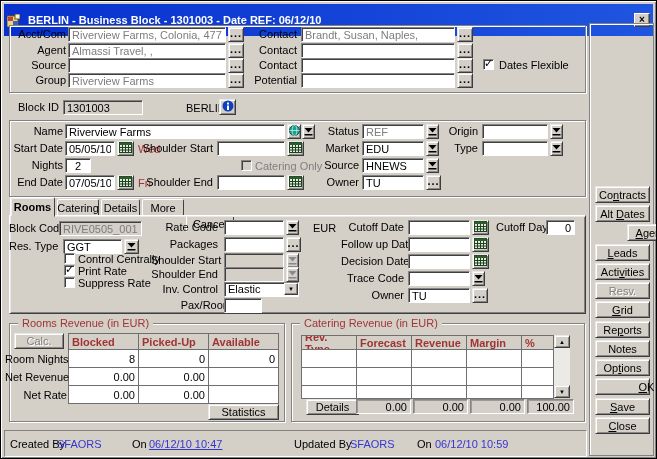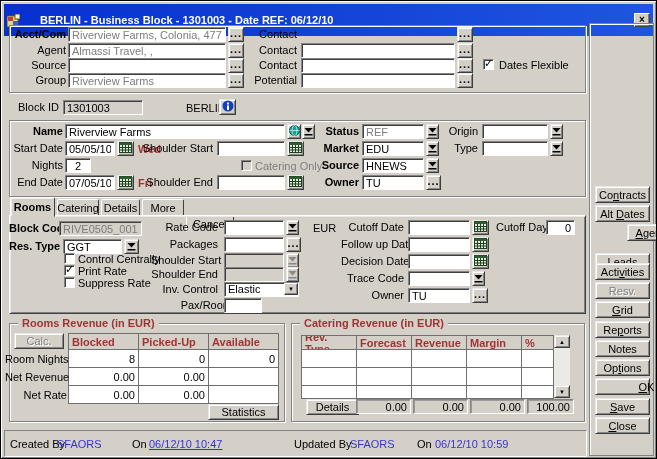--- a/index.html
+++ b/index.html
@@ -9,31 +9,31 @@
     background:#D4D0C8; border:1px solid #000;
     box-shadow: inset 1px 1px 0 #fff, inset -1px -1px 0 #808080;
     font-family:"Liberation Sans","DejaVu Sans",sans-serif;
     font-size:11px; color:#000; overflow:hidden;
   }
   
   .titlebar {
     position:absolute; left:3px; top:3px; right:3px; height:18px;
     background:linear-gradient(90deg,#0730CE,#1F55E0);
     color:#fff; font-weight:bold;
-    display:flex; align-items:center; gap:20px; padding:16px 3px;
+    display:flex; align-items:center; gap:8px; padding:16px 3px;
   }
   .closebtn {
     margin-left:auto; width:16px; height:14px; line-height:12px; text-align:center;
     background:#D4D0C8; color:#000; font-weight:bold; font-size:10px;
     border:1px solid; border-color:#fff #404040 #404040 #fff;
     box-shadow: inset -1px -1px 0 #808080;
   }
   
   .lbl { position:absolute; text-align:right; white-space:nowrap; line-height:15px; }
-  .b { font-weight:bold; }
+  .b { font-weight:normal; }
   .red { color:#A03434; }
   .dimlbl { color:#808080; }
   .fld {
     position:absolute; height:15px; background:#fff; color:#000;
     border:1px solid; border-color:#848484 #fff #fff #848484;
     box-shadow: inset 1px 1px 0 #3f3f3f;
     padding:0 3px; font-family:inherit; font-size:11px; margin:0;
   }
   .fld.dimtxt { color:#7d7d7d; }
   .fld.graybg { background:#D4D0C8; }
@@ -151,20 +151,21 @@
       <span>...</span>
     </button>
 
   <span class="lbl" style="left:8px;top:72px;width:57px;">Group</span>
   <input class="fld dimtxt" style="left: 67px; top: 72px; width: 158px;" readonly="" value="Riverview Farms">
   <button class="b3 dots" style="left:227px;top:72px;width:16px;height:15px;">
       <span>...</span>
     </button>
 
   <span class="lbl" style="left:248px;top:26px;width:48px;">Contact</span>
+  <input class="fld dimtxt" style="left: 300px; top: 26px; width: 154px;" readonly="" value="Brandt, Susan, Naples,">
   <button class="b3 dots" style="left:456px;top:26px;width:16px;height:15px;">
       <span>...</span>
     </button>
 
   <span class="lbl" style="left:248px;top:42px;width:48px;">Contact</span>
   <input class="fld" style="left: 300px; top: 42px; width: 154px;" readonly="" value="">
   <button class="b3 dots" style="left:456px;top:42px;width:16px;height:15px;">
       <span>...</span>
     </button>
 
@@ -515,21 +516,21 @@
 
   <button class="b3 side-btn" style="top:185px;">
       <span><span>Co</span><span class="mn">n</span><span>tracts</span></span>
     </button>
   <button class="b3 side-btn" style="top:204px;">
       <span><span>Alt </span><span class="mn">D</span><span>ates</span></span>
     </button>
   <button class="b3 side-btn" style="top:223px;margin-left:32px;">
       <span><span></span><span class="mn">A</span><span>genda</span></span>
     </button>
-  <button class="b3 side-btn" style="top:243px;margin-top:9px;">
+  <button class="b3 side-btn" style="top:243px;">
       <span><span></span><span class="mn">L</span><span>eads</span></span>
     </button>
   <button class="b3 side-btn" style="top:262px;">
       <span><span>Acti</span><span class="mn">v</span><span>ities</span></span>
     </button>
   <button class="b3 side-btn dis" style="top:281px;">
       <span><span>Resv.</span><span class="mn"></span><span></span></span>
     </button>
   <button class="b3 side-btn" style="top:300px;">
       <span><span></span><span class="mn">G</span><span>rid</span></span>

